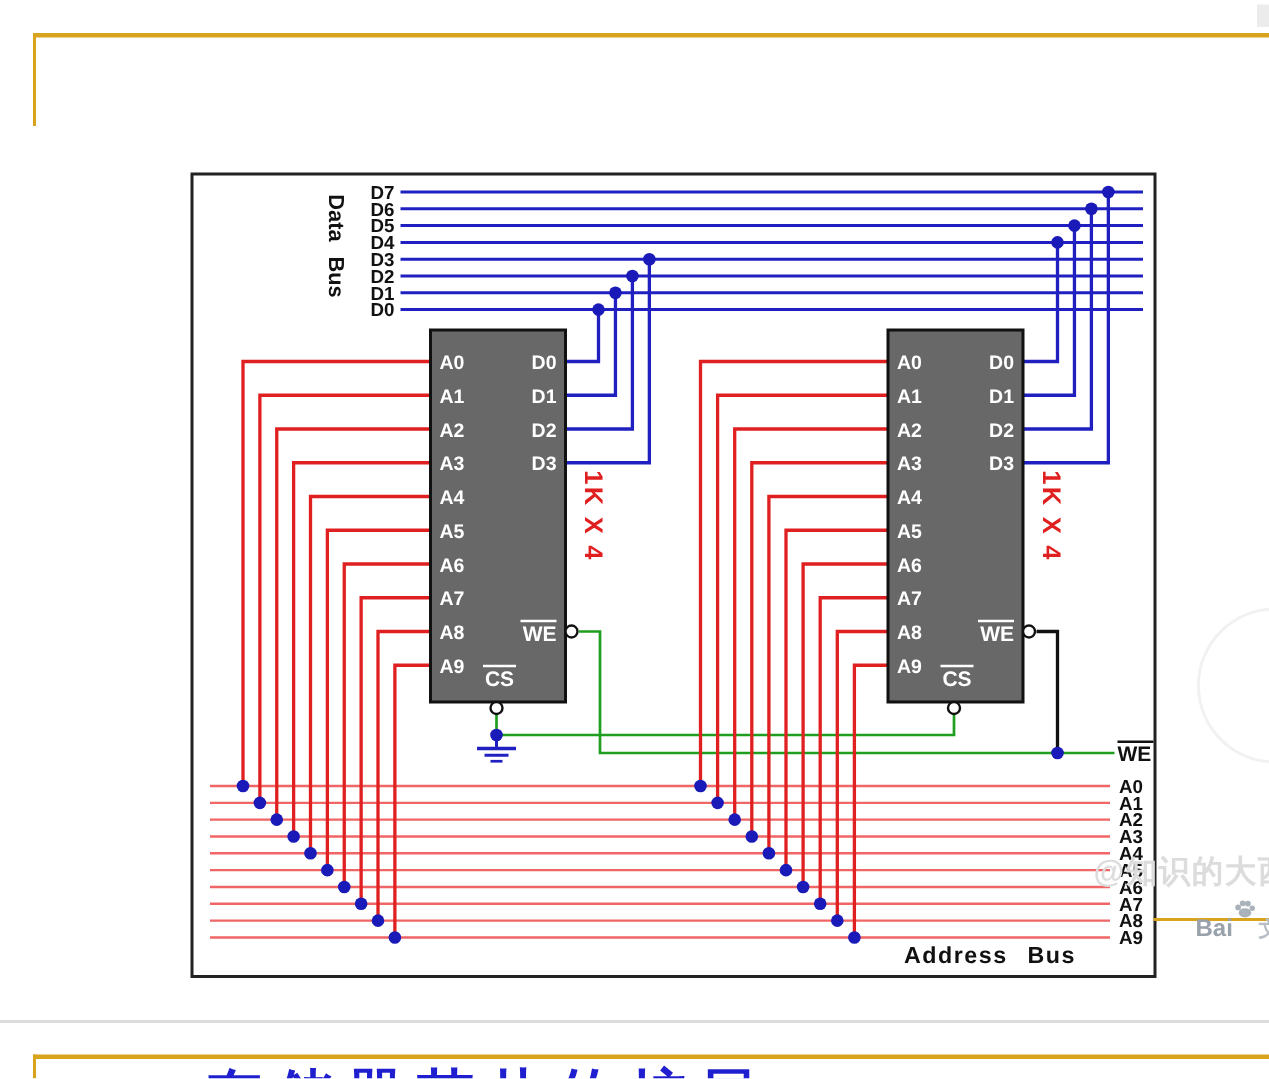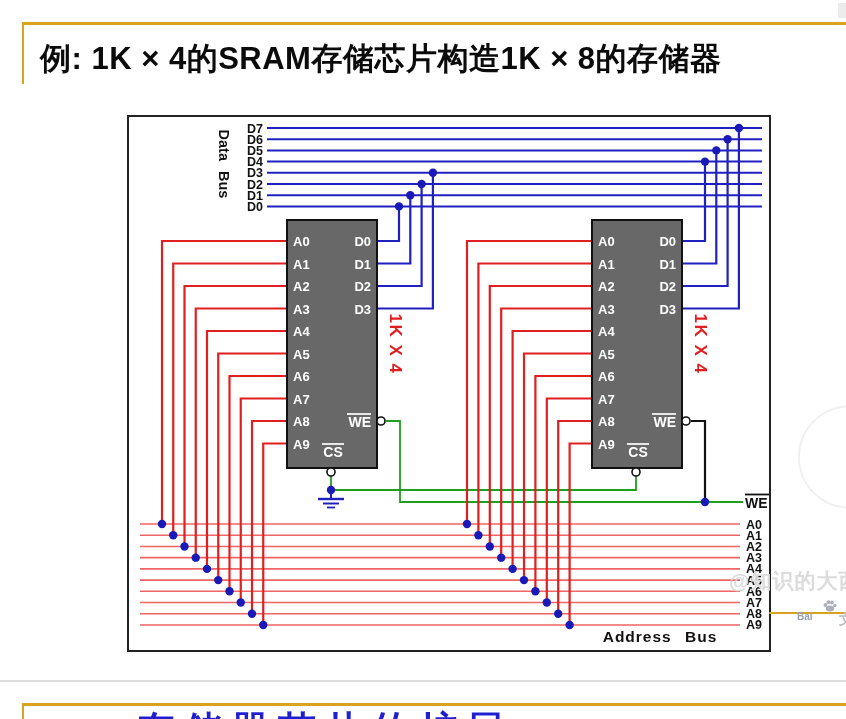--- a/index.html
+++ b/index.html
@@ -8,37 +8,36 @@
   .accent{position:absolute;background:#d9a41d;}
   .slide-title{position:absolute;left:40px;top:38px;margin:0;font-size:31px;font-weight:bold;
                color:#0b0b0b;white-space:nowrap;letter-spacing:0.5px;}
   #diagram{position:absolute;left:0;top:0;}
   #diagram text{font-family:"Liberation Sans",sans-serif;font-weight:bold;}
   .wm-user{position:absolute;left:729px;top:567px;font-size:21px;color:#dcdcdc;
            white-space:nowrap;font-weight:bold;letter-spacing:1px;}
   .wm-circle{position:absolute;left:798px;top:405px;width:100px;height:100px;
              border:2px solid #f1f1f1;border-radius:50%;}
   .brand{position:absolute;left:797px;top:599px;width:90px;height:32px;}
-  .brand .bai{position:absolute;left:0;top:12px;font-weight:bold;font-size:10px;color:#99a1ab;}
+  .brand .bai{position:absolute;left:0;top:12px;font-weight:bold;font-size:16px;color:#99a1ab;}
   .brand .paw{position:absolute;left:26px;top:0;}
   .brand .wk{position:absolute;left:42px;top:12px;font-size:14px;font-weight:bold;color:#b7bdc5;white-space:nowrap;}
   .separator{position:absolute;left:0;top:680px;width:846px;height:2px;background:#dcdcdc;}
   .next-title{position:absolute;left:137px;top:705px;margin:0;font-size:38px;font-weight:bold;
               color:#1f1fd0;letter-spacing:9px;white-space:nowrap;}
   .ui-artifact{position:absolute;left:838px;top:3px;width:8px;height:15px;background:#ececec;}
 </style>
 </head>
 <body>
 
 <div class="stage">
 
   <div class="accent" style="left: 22px; top: 22px; width: 824px; height: 3px; background: rgb(217, 164, 29);"></div>
   <div class="accent" style="left: 22px; top: 22px; width: 2px; height: 62px; background: rgb(217, 164, 29);"></div>
 
-  <h1 class="slide-title">例: 1K × 4的SRAM存储芯片构造1K × 8的存储器</h1>
 
   <svg id="diagram" width="846" height="719" viewBox="0 0 846 719">
       <g>
         <rect x="128" y="116" width="642" height="535" fill="#fff" stroke="#222" stroke-width="2"></rect>
       </g>
       <g>
         <line x1="267" y1="128" x2="762" y2="128" stroke="#2020c0" stroke-width="2"></line>
         <text x="263" y="132.5" font-size="12.5" text-anchor="end" fill="#111">D7</text>
         <line x1="267" y1="139.2" x2="762" y2="139.2" stroke="#2020c0" stroke-width="2"></line>
         <text x="263" y="143.7" font-size="12.5" text-anchor="end" fill="#111">D6</text>

